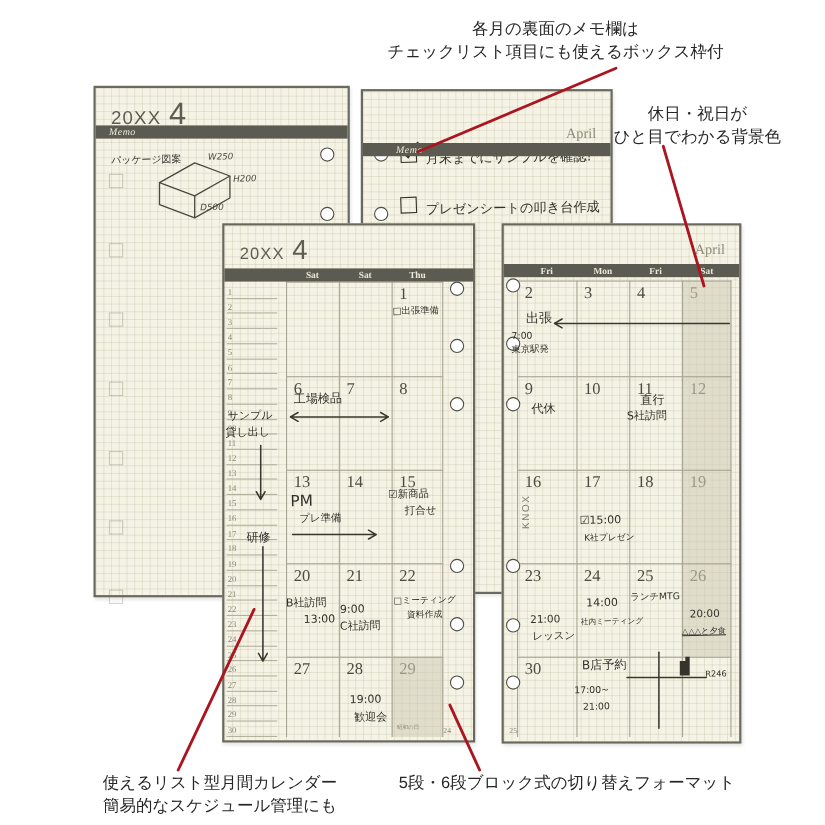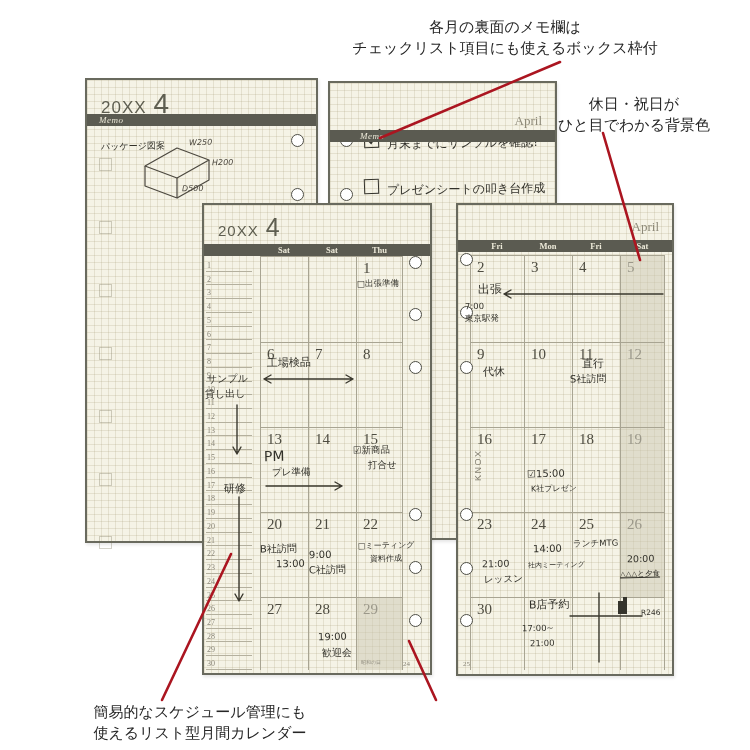--- a/index.html
+++ b/index.html
@@ -388,24 +388,25 @@
 
   <div class="ann" style="left:548px;top:93px;width:172px">
     <div>休日・祝日が</div>
     <div>ひと目でわかる背景色</div>
   </div>
   <div class="ann" style="left:305px;top:16px;width:400px">
     <div>各月の裏面のメモ欄は</div>
     <div>チェックリスト項目にも使えるボックス枠付</div>
   </div>
   <div class="ann" style="left:60px;top:701px;width:280px">
+    <div>使えるリスト型月間カレンダー</div>
     <div>簡易的なスケジュール管理にも</div>
-    <div>使えるリスト型月間カレンダー</div>
   </div>
   <div class="ann" style="left:343px;top:701px;width:345px">
+    <div>5段・6段ブロック式の切り替えフォーマット</div>
   </div>
 
   <svg class="redsvg" width="750" height="750">
     <g stroke="#ab1520" stroke-width="2.6" stroke-linecap="round">
       <line x1="560" y1="62" x2="380" y2="138"></line>
       <line x1="603" y1="133" x2="640" y2="260"></line>
       <line x1="231" y1="554" x2="162" y2="700"></line>
       <line x1="409" y1="641" x2="436" y2="700"></line>
     </g>
   </svg>

